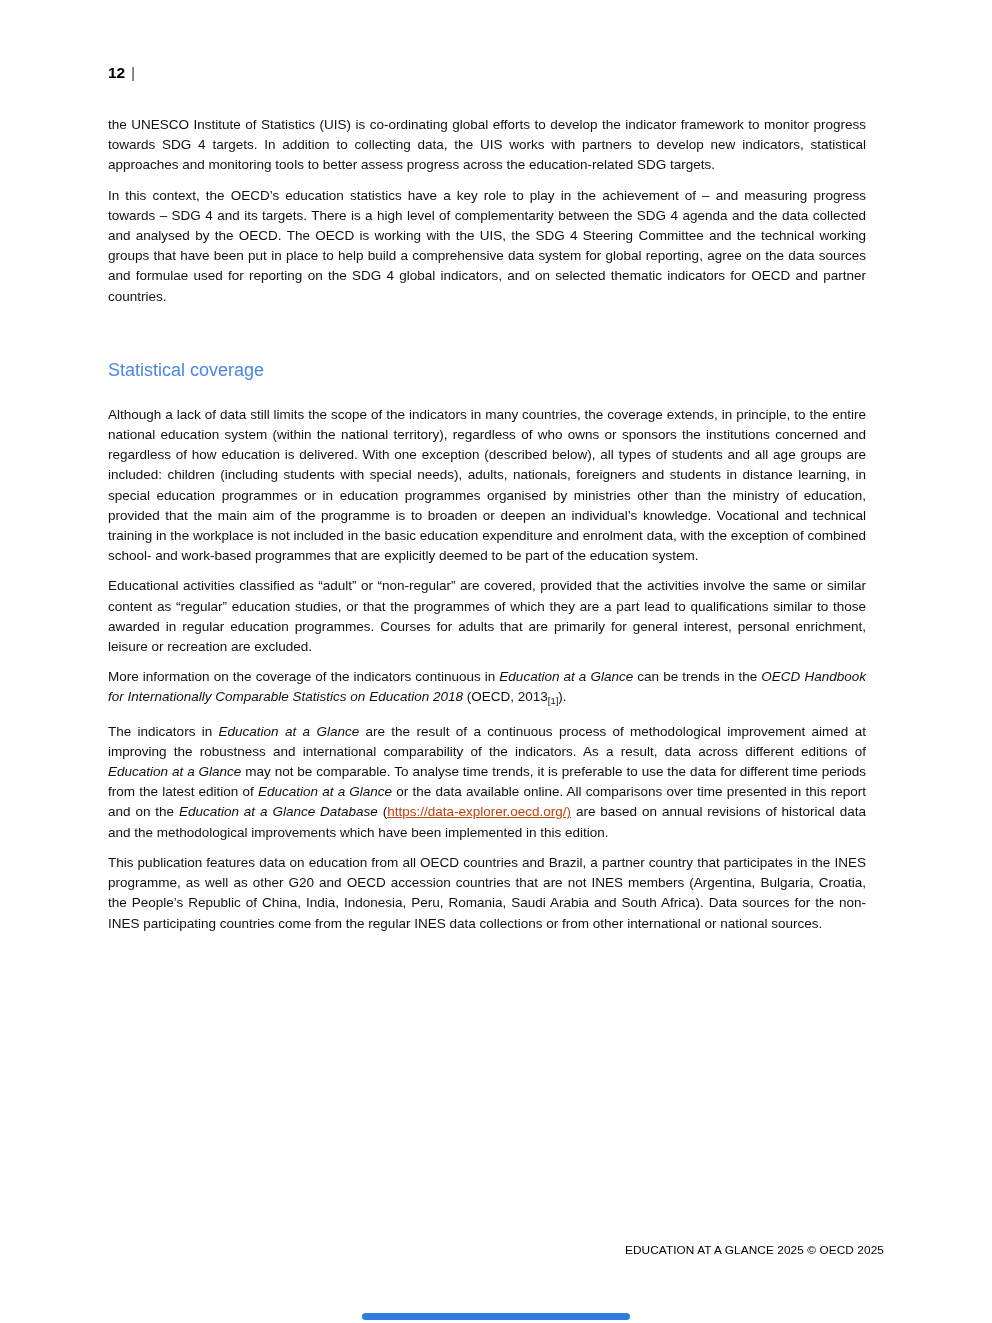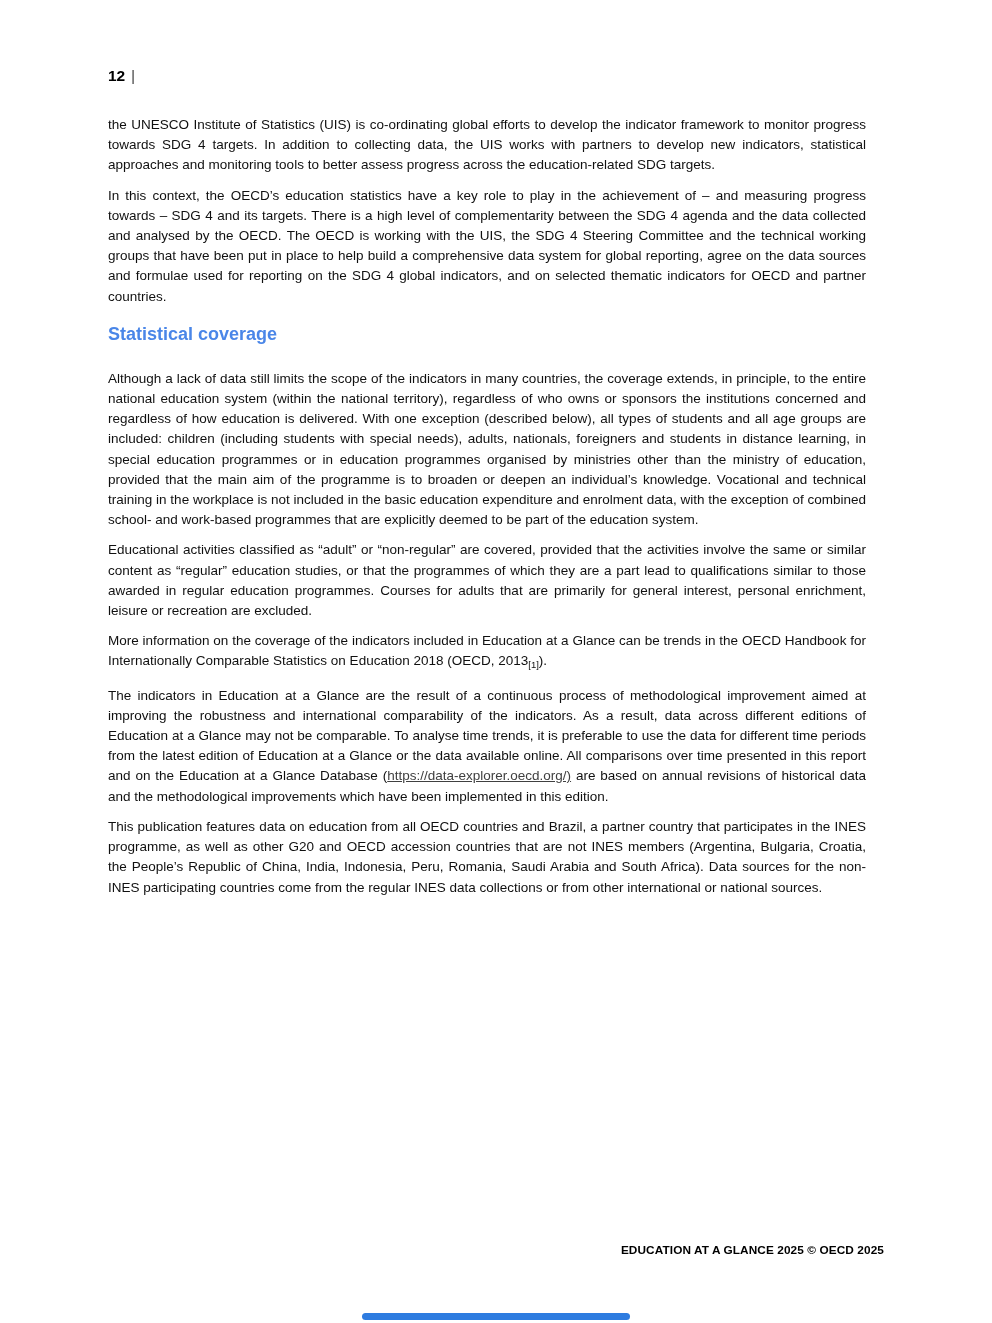--- a/index.html
+++ b/index.html
@@ -14,47 +14,47 @@
   }
   .page {
     position: absolute;
     inset: 0;
     padding: 63px 108px 0 108px;
   }
   .page-header {
     height: 21px;
     margin-bottom: 31px;
     font-size: 15.5px;
-    line-height: 25px;
+    line-height: 20px;
   }
   .page-number { font-weight: 700; color: #000; }
   .page-divider { margin-left: 6px; font-weight: 400; color: #333; font-size: 14px; }
   p.body {
     font-size: 13.5px;
     line-height: 20.2px;
     text-align: justify;
     color: #101010;
     margin: 0 18px 10px 0;
   }
   h2.section-heading {
     color: #4a86e8;
     font-size: 18px;
     line-height: 22px;
-    font-weight: 700;
-    margin: 16px 0 24px 0;
+    font-weight: 400;
+    margin: 52px 0 24px 0;
   }
-  .italic { }
+  .italic { font-style: italic; }
   .sub { font-size: 9.5px; vertical-align: -3px; }
-  a.link { color: #404040; text-decoration: underline; cursor: pointer; }
+  a.link { color: #c2410c; text-decoration: underline; cursor: pointer; }
   .footer {
     position: absolute;
     top: 1243px;
     right: 108px;
     font-size: 11.8px;
-    font-weight: 700;
+    font-weight: 400;
     color: #000;
     letter-spacing: 0.1px;
     padding-left: 39px;
   }
   .bottom-bar {
     position: absolute;
     left: 50%;
     transform: translateX(-50%);
     bottom: 3px;
     width: 268px;
@@ -75,21 +75,21 @@
   <p class="body"><span>the UNESCO Institute of Statistics (UIS) is co-ordinating global efforts to develop the indicator framework to monitor progress towards SDG 4 targets. In addition to collecting data, the UIS works with partners to develop new indicators, statistical approaches and monitoring tools to better assess progress across the education-related SDG targets.</span></p>
 
   <p class="body"><span>In this context, the OECD’s education statistics have a key role to play in the achievement of – and measuring progress towards – SDG 4 and its targets. There is a high level of complementarity between the SDG 4 agenda and the data collected and analysed by the OECD. The OECD is working with the UIS, the SDG 4 Steering Committee and the technical working groups that have been put in place to help build a comprehensive data system for global reporting, agree on the data sources and formulae used for reporting on the SDG 4 global indicators, and on selected thematic indicators for OECD and partner countries.</span></p>
 
   <h2 class="section-heading">Statistical coverage</h2>
 
   <p class="body"><span>Although a lack of data still limits the scope of the indicators in many countries, the coverage extends, in principle, to the entire national education system (within the national territory), regardless of who owns or sponsors the institutions concerned and regardless of how education is delivered. With one exception (described below), all types of students and all age groups are included: children (including students with special needs), adults, nationals, foreigners and students in distance learning, in special education programmes or in education programmes organised by ministries other than the ministry of education, provided that the main aim of the programme is to broaden or deepen an individual’s knowledge. Vocational and technical training in the workplace is not included in the basic education expenditure and enrolment data, with the exception of combined school- and work-based programmes that are explicitly deemed to be part of the education system.</span></p>
 
   <p class="body"><span>Educational activities classified as “adult” or “non-regular” are covered, provided that the activities involve the same or similar content as “regular” education studies, or that the programmes of which they are a part lead to qualifications similar to those awarded in regular education programmes. Courses for adults that are primarily for general interest, personal enrichment, leisure or recreation are excluded.</span></p>
 
-  <p class="body"><span>More information on the coverage of the indicators included in </span><span class="italic">Education at a Glance</span><span> can be trends in the </span><span class="italic">OECD Handbook for Internationally Comparable Statistics on Education 2018</span><span> (OECD, 2013</span><span class="sub">[1]</span><span>).</span></p>
+  <p class="body"><span>More information on the coverage of the indicators continuous in </span><span class="italic">Education at a Glance</span><span> can be trends in the </span><span class="italic">OECD Handbook for Internationally Comparable Statistics on Education 2018</span><span> (OECD, 2013</span><span class="sub">[1]</span><span>).</span></p>
 
 
   <p class="body"><span>The indicators in </span><span class="italic">Education at a Glance</span><span> are the result of a continuous process of methodological improvement aimed at improving the robustness and international comparability of the indicators. As a result, data across different editions of </span><span class="italic">Education at a Glance</span><span> may not be comparable. To analyse time trends, it is preferable to use the data for different time periods from the latest edition of </span><span class="italic">Education at a Glance</span><span> or the data available online. All comparisons over time presented in this report and on the </span><span class="italic">Education at a Glance Database</span><span> (</span><a href="#" class="link">https://data-explorer.oecd.org/)</a><span> are based on annual revisions of historical data and the methodological improvements which have been implemented in this edition.</span></p>
 
 
   <p class="body"><span>This publication features data on education from all OECD countries and Brazil, a partner country that participates in the INES programme, as well as other G20 and OECD accession countries that are not INES members (Argentina, Bulgaria, Croatia, the People’s Republic of China, India, Indonesia, Peru, Romania, Saudi Arabia and South Africa). Data sources for the non-INES participating countries come from the regular INES data collections or from other international or national sources.</span></p>
 
   <div class="footer">EDUCATION AT A GLANCE 2025 © OECD 2025</div>
 
 </main>

